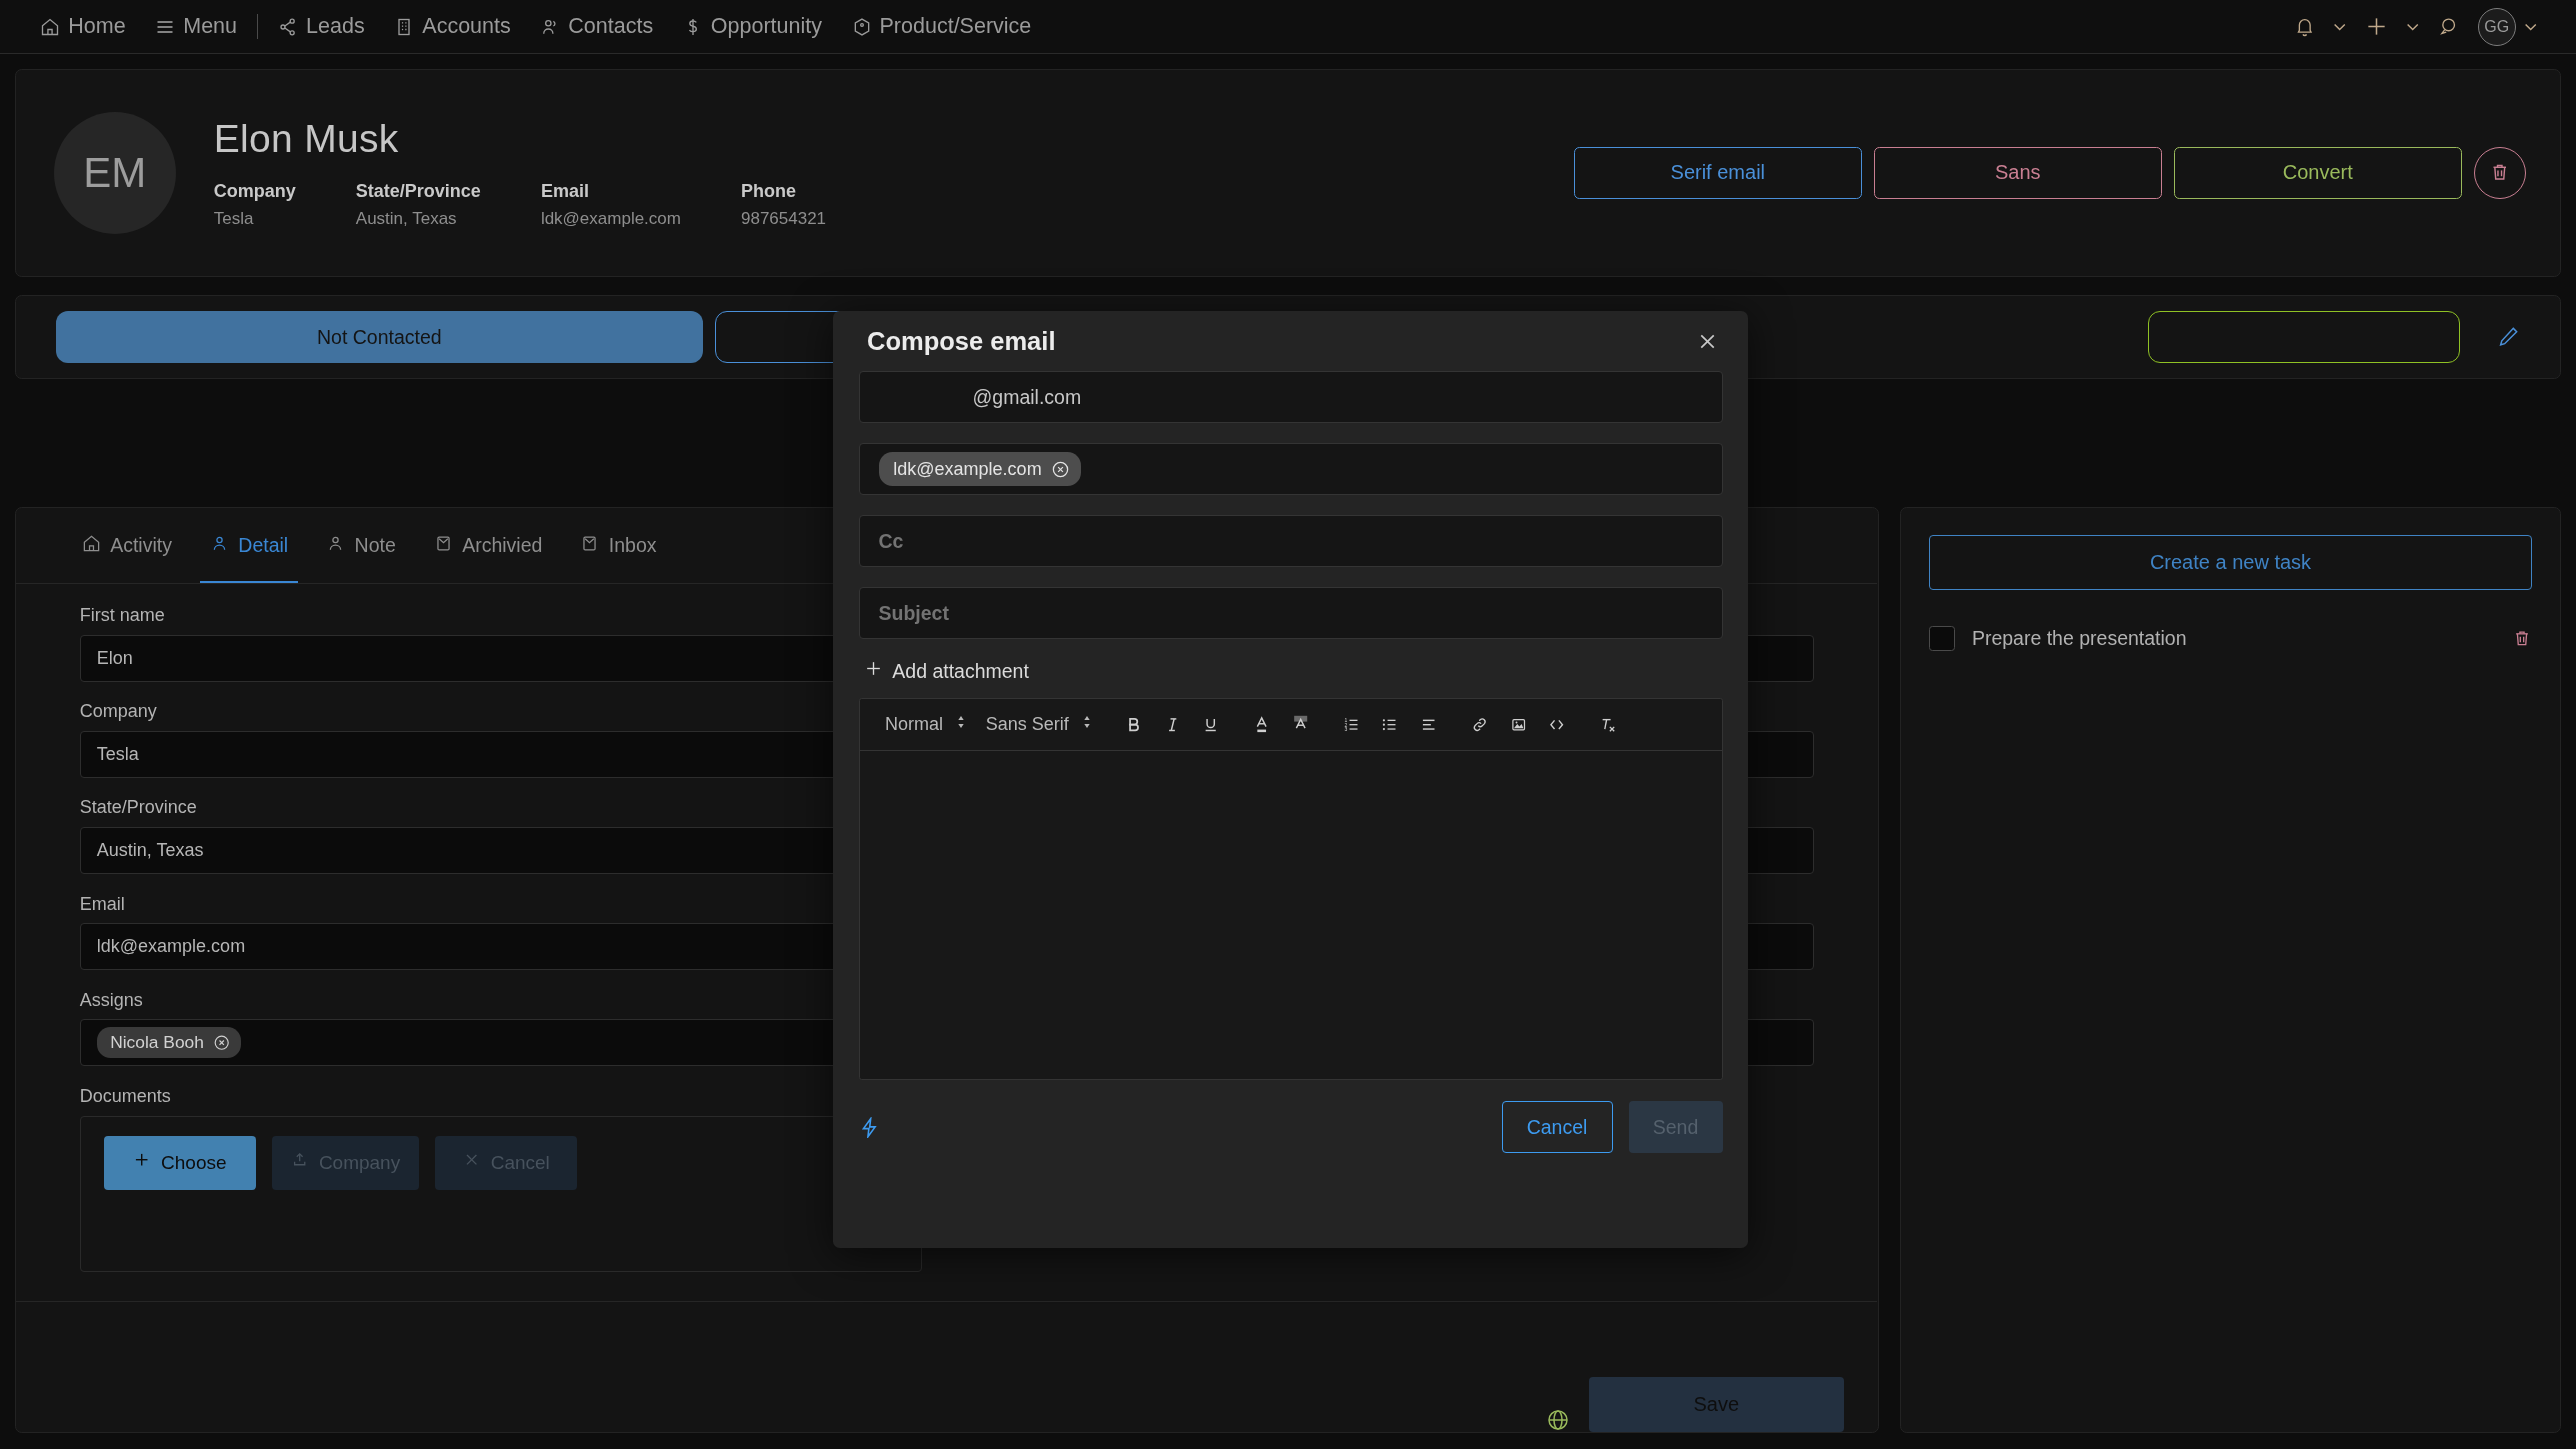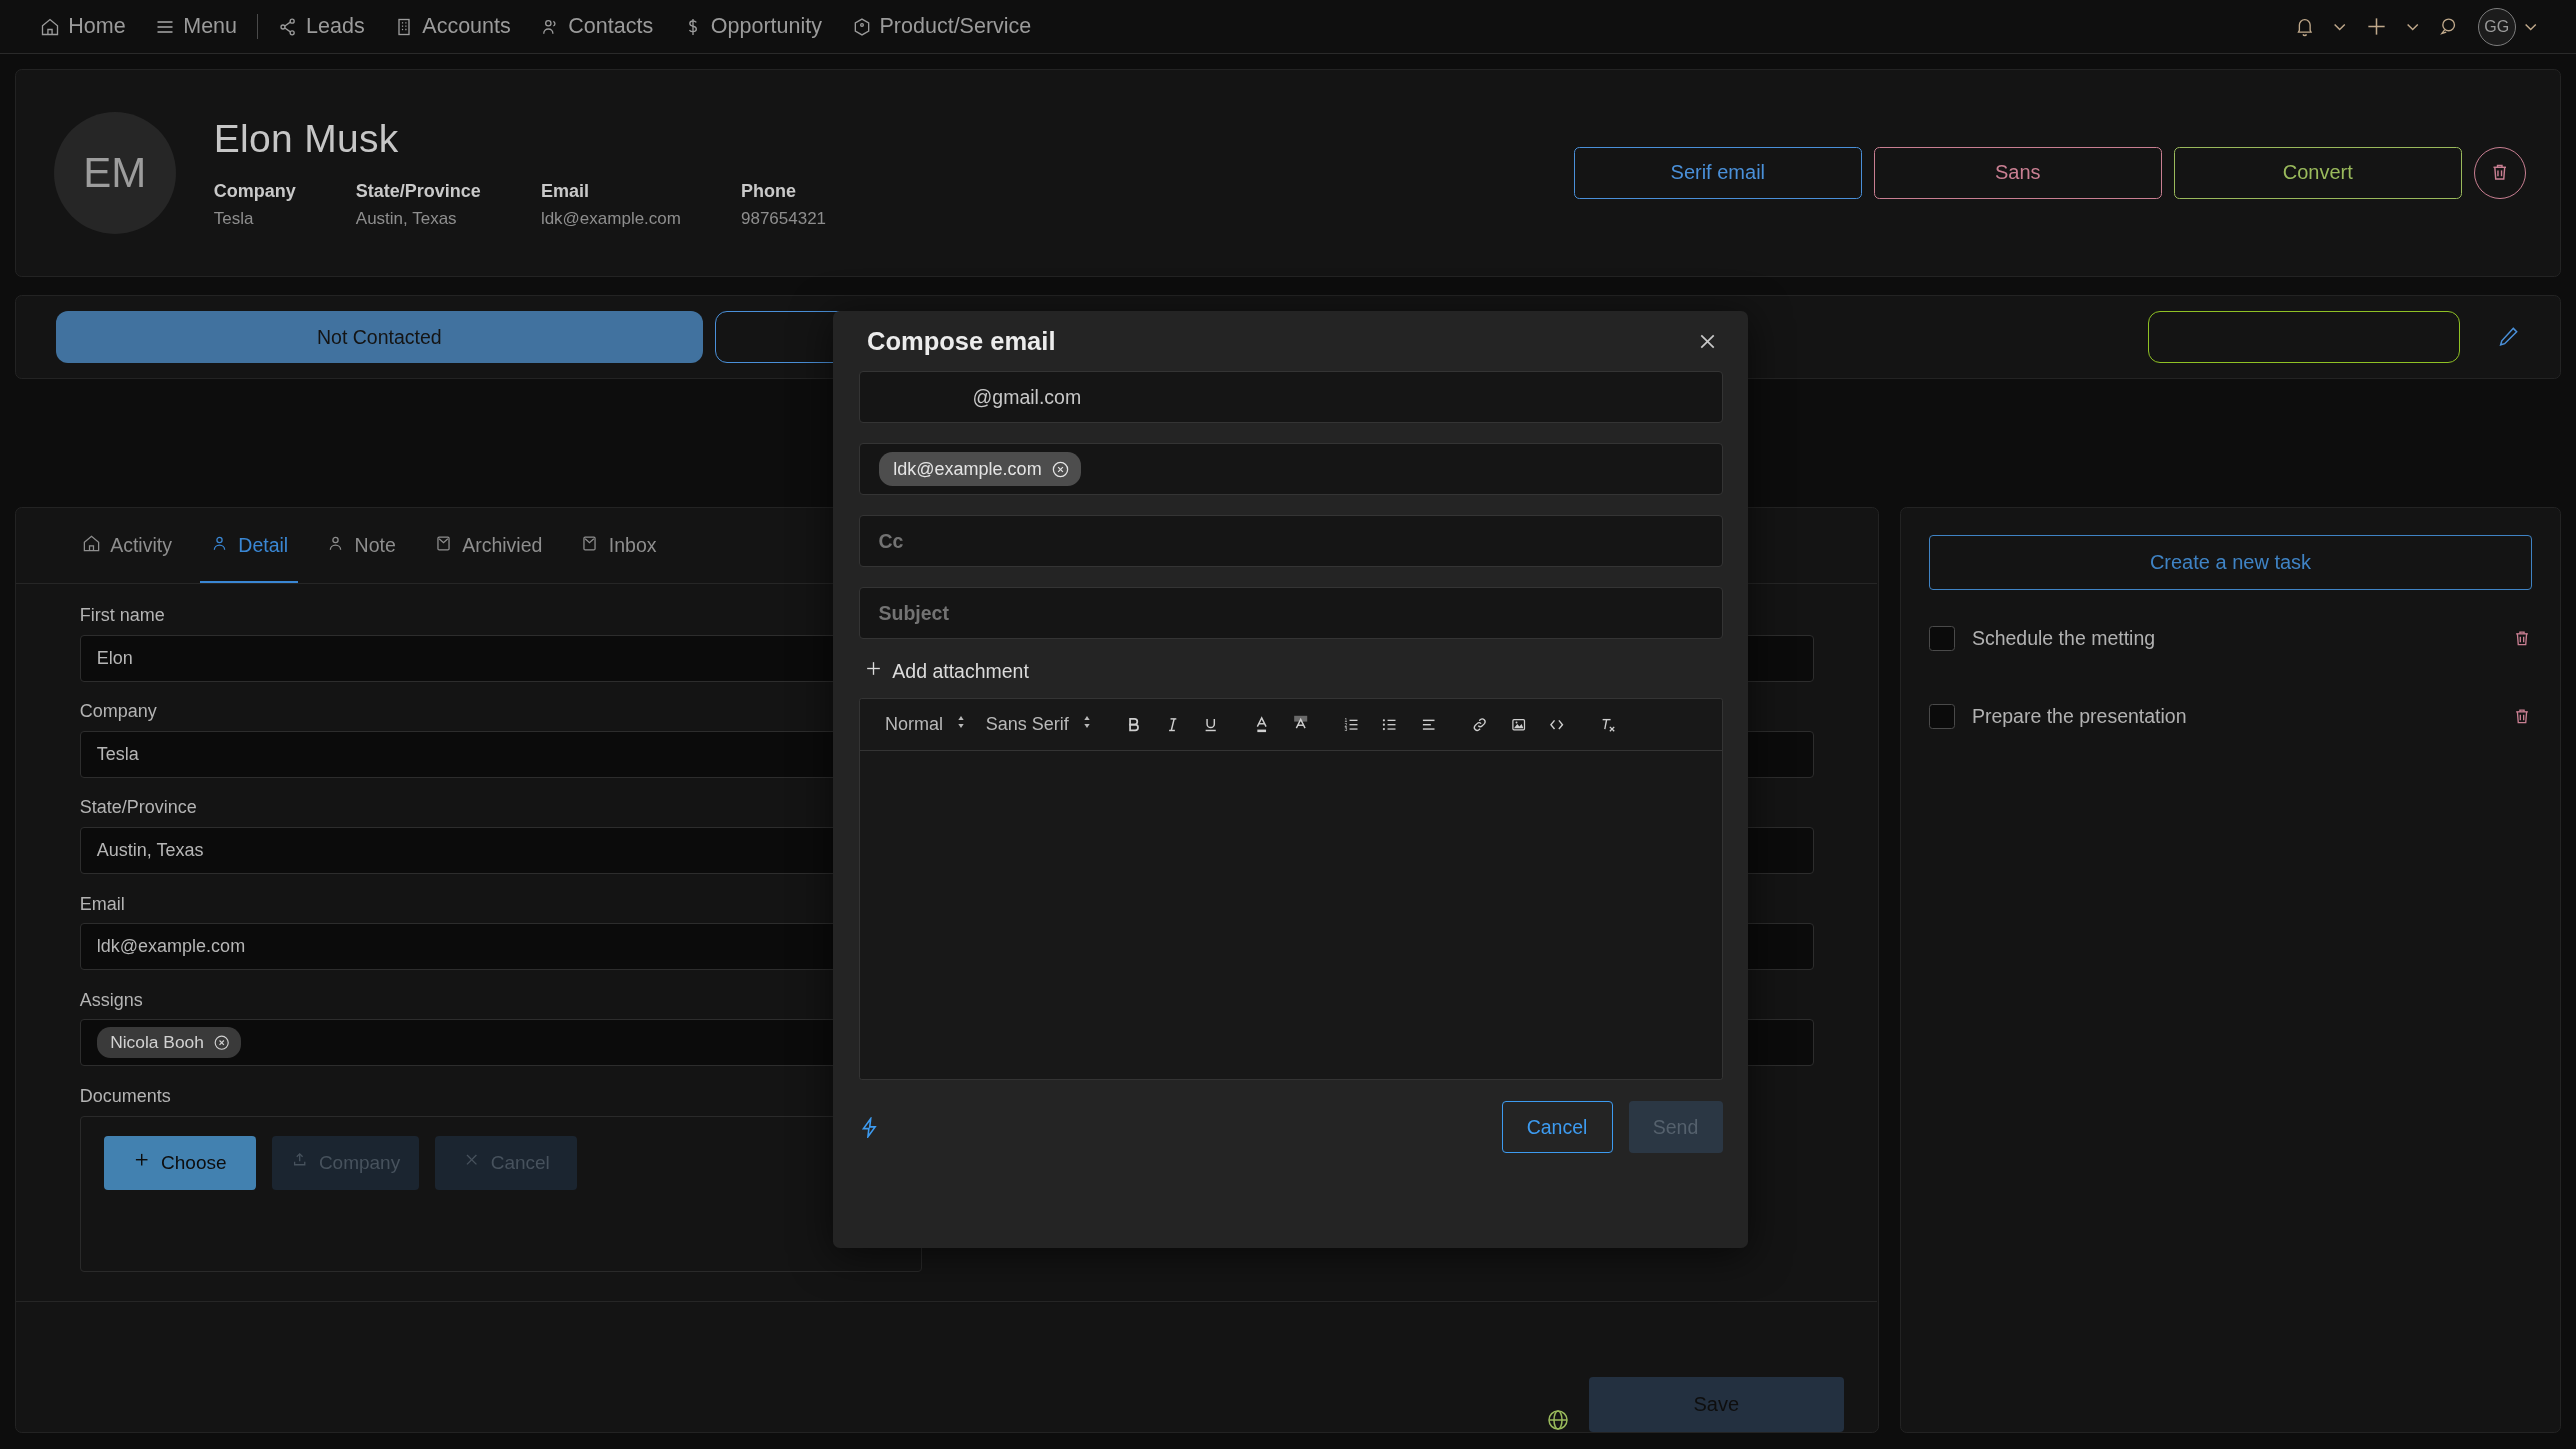--- a/index.html
+++ b/index.html
@@ -553,35 +553,20 @@
             <line x1="3" y1="12" x2="21" y2="12"></line>
           </svg>
       </span>
       <div class="save-btn">Save</div>
     </div>
   </div>
 
   <div class="task-card">
     <div class="new-task-btn">Create a new task</div>
 
-    <div class="task-row">
-      <span class="task-cb"></span>
-      <span class="task-label">Schedule the metting</span>
-      <span class="task-trash">
-        <span>
-          <svg width="20" height="20" viewBox="0 0 24 24" fill="none" stroke="#c97f92" stroke-width="1.6">
-              <path d="M5 7h14"></path>
-              <path d="M9.5 7V5h5v2"></path>
-              <path d="M6.5 7l1 13h9l1-13"></path>
-              <line x1="10" y1="10.5" x2="10" y2="17"></line>
-              <line x1="14" y1="10.5" x2="14" y2="17"></line>
-            </svg>
-        </span>
-      </span>
-    </div>
 
     <div class="task-row">
       <span class="task-cb"></span>
       <span class="task-label">Prepare the presentation</span>
       <span class="task-trash">
         <span>
           <svg width="20" height="20" viewBox="0 0 24 24" fill="none" stroke="#c97f92" stroke-width="1.6">
               <path d="M5 7h14"></path>
               <path d="M9.5 7V5h5v2"></path>
               <path d="M6.5 7l1 13h9l1-13"></path>

